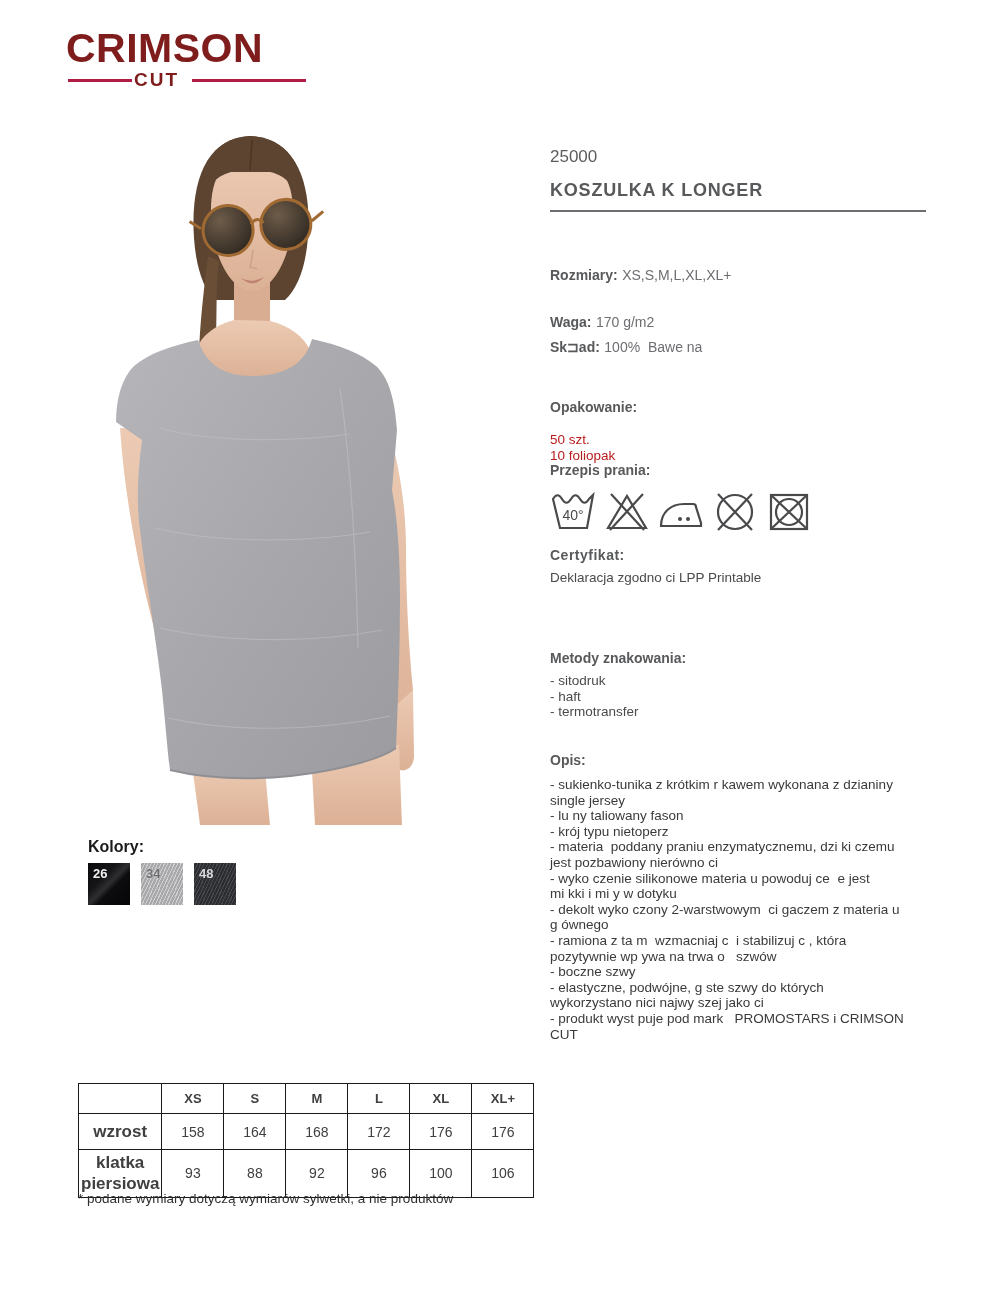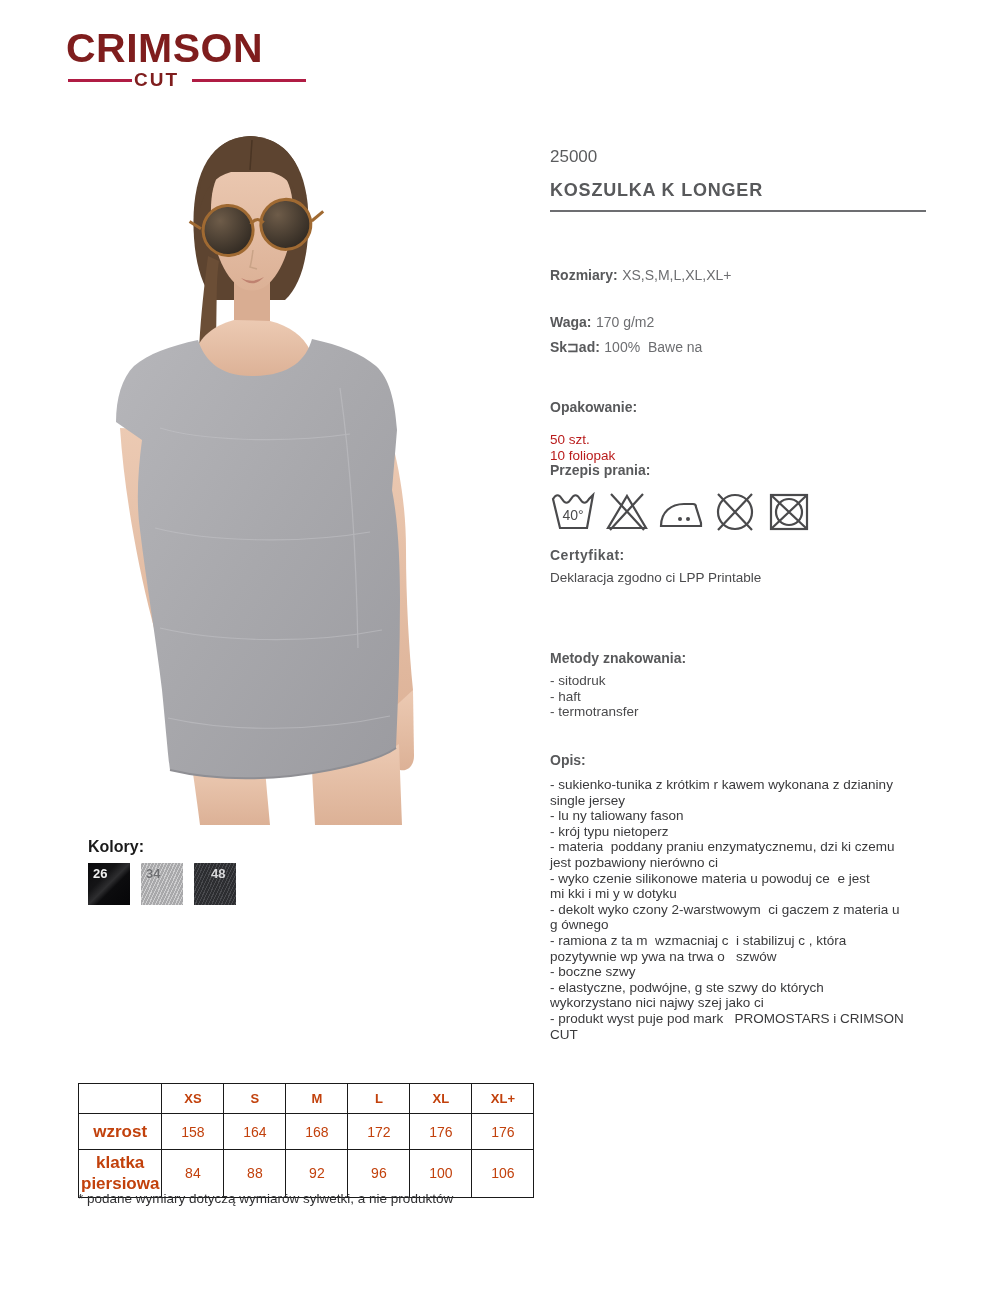--- a/index.html
+++ b/index.html
@@ -40,25 +40,25 @@
   .swatch .num { position:absolute; left:5px; top:3px; font-size:13px; font-weight:700; }
   .swatch-26 { background:linear-gradient(135deg,#0a0a0c 0%,#141416 35%,#2e2e30 50%,#0c0c0e 60%,#060608 100%); }
   .swatch-26 .num { color:#f2f2f2; }
   .swatch-34 { background:
       repeating-linear-gradient(115deg, rgba(255,255,255,0.35) 0 1px, rgba(0,0,0,0.07) 1px 3px),
       #b5b5b7; }
   .swatch-34 .num { color:#6d6e71; text-shadow:0 0 2px #e8e8e8; }
   .swatch-48 { background:
       repeating-linear-gradient(115deg, rgba(255,255,255,0.10) 0 1px, rgba(0,0,0,0.18) 1px 3px),
       #36373b; }
-  .swatch-48 .num { color:#d8d8da;margin-left:12px; }
+  .swatch-48 .num { color:#d8d8da; }
 
   
   .size-table { position:absolute; left:78px; top:1083px; border-collapse:collapse; }
-  .size-table td, .size-table th { border:1.5px solid #1a1a1a; text-align:center; vertical-align:middle; color:#c2410c; }
+  .size-table td, .size-table th { border:1.5px solid #1a1a1a; text-align:center; vertical-align:middle; color:#404040; }
   .size-table th { width:62px; height:30px; font-size:13px; font-weight:700; }
   .size-table .rowlabel { width:65px; font-size:17px; font-weight:700; line-height:1.25; padding:2px; }
   .size-table .cell { height:36px; font-size:14px; font-weight:400; }
   .footnote { position:absolute; left:78px; top:1191px; font-size:13.5px; color:#2f2f31; }
 </style>
 </head>
 <body>
 
 <div class="page">
 
@@ -257,21 +257,21 @@
       <td class="rowlabel">wzrost</td>
       <td class="cell">158</td>
       <td class="cell">164</td>
       <td class="cell">168</td>
       <td class="cell">172</td>
       <td class="cell">176</td>
       <td class="cell">176</td>
     </tr>
     <tr>
       <td class="rowlabel">klatka piersiowa</td>
-      <td class="cell">84</td>
+      <td class="cell">93</td>
       <td class="cell">88</td>
       <td class="cell">92</td>
       <td class="cell">96</td>
       <td class="cell">100</td>
       <td class="cell">106</td>
     </tr>
   </tbody>
     </table>
   <div class="footnote">* podane wymiary dotyczą wymiarów sylwetki, a nie produktów</div>
 

